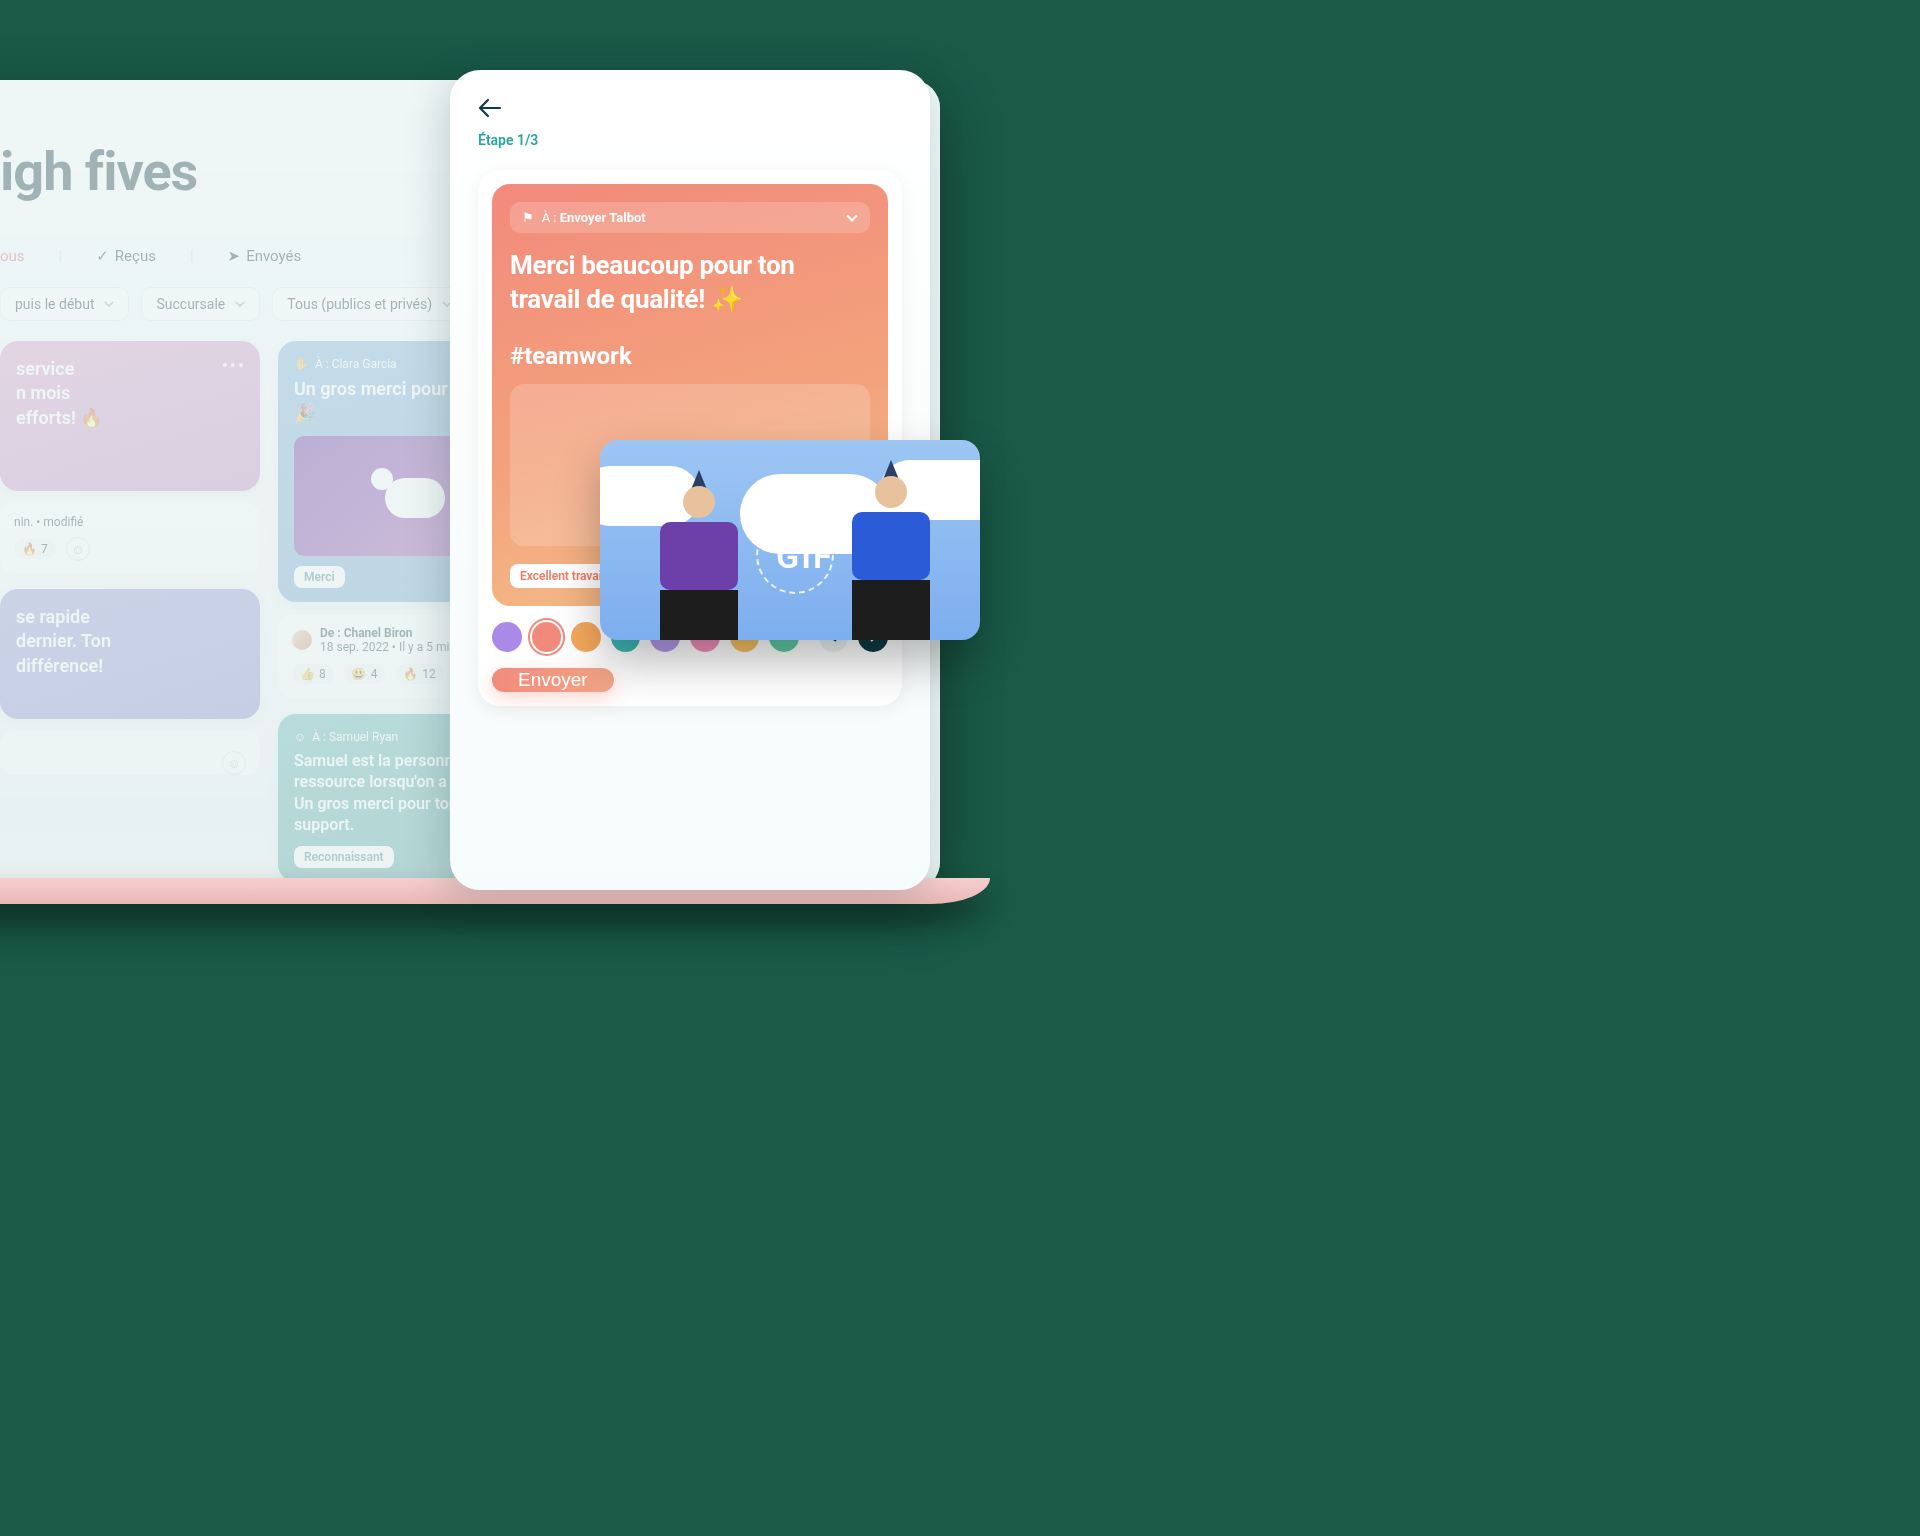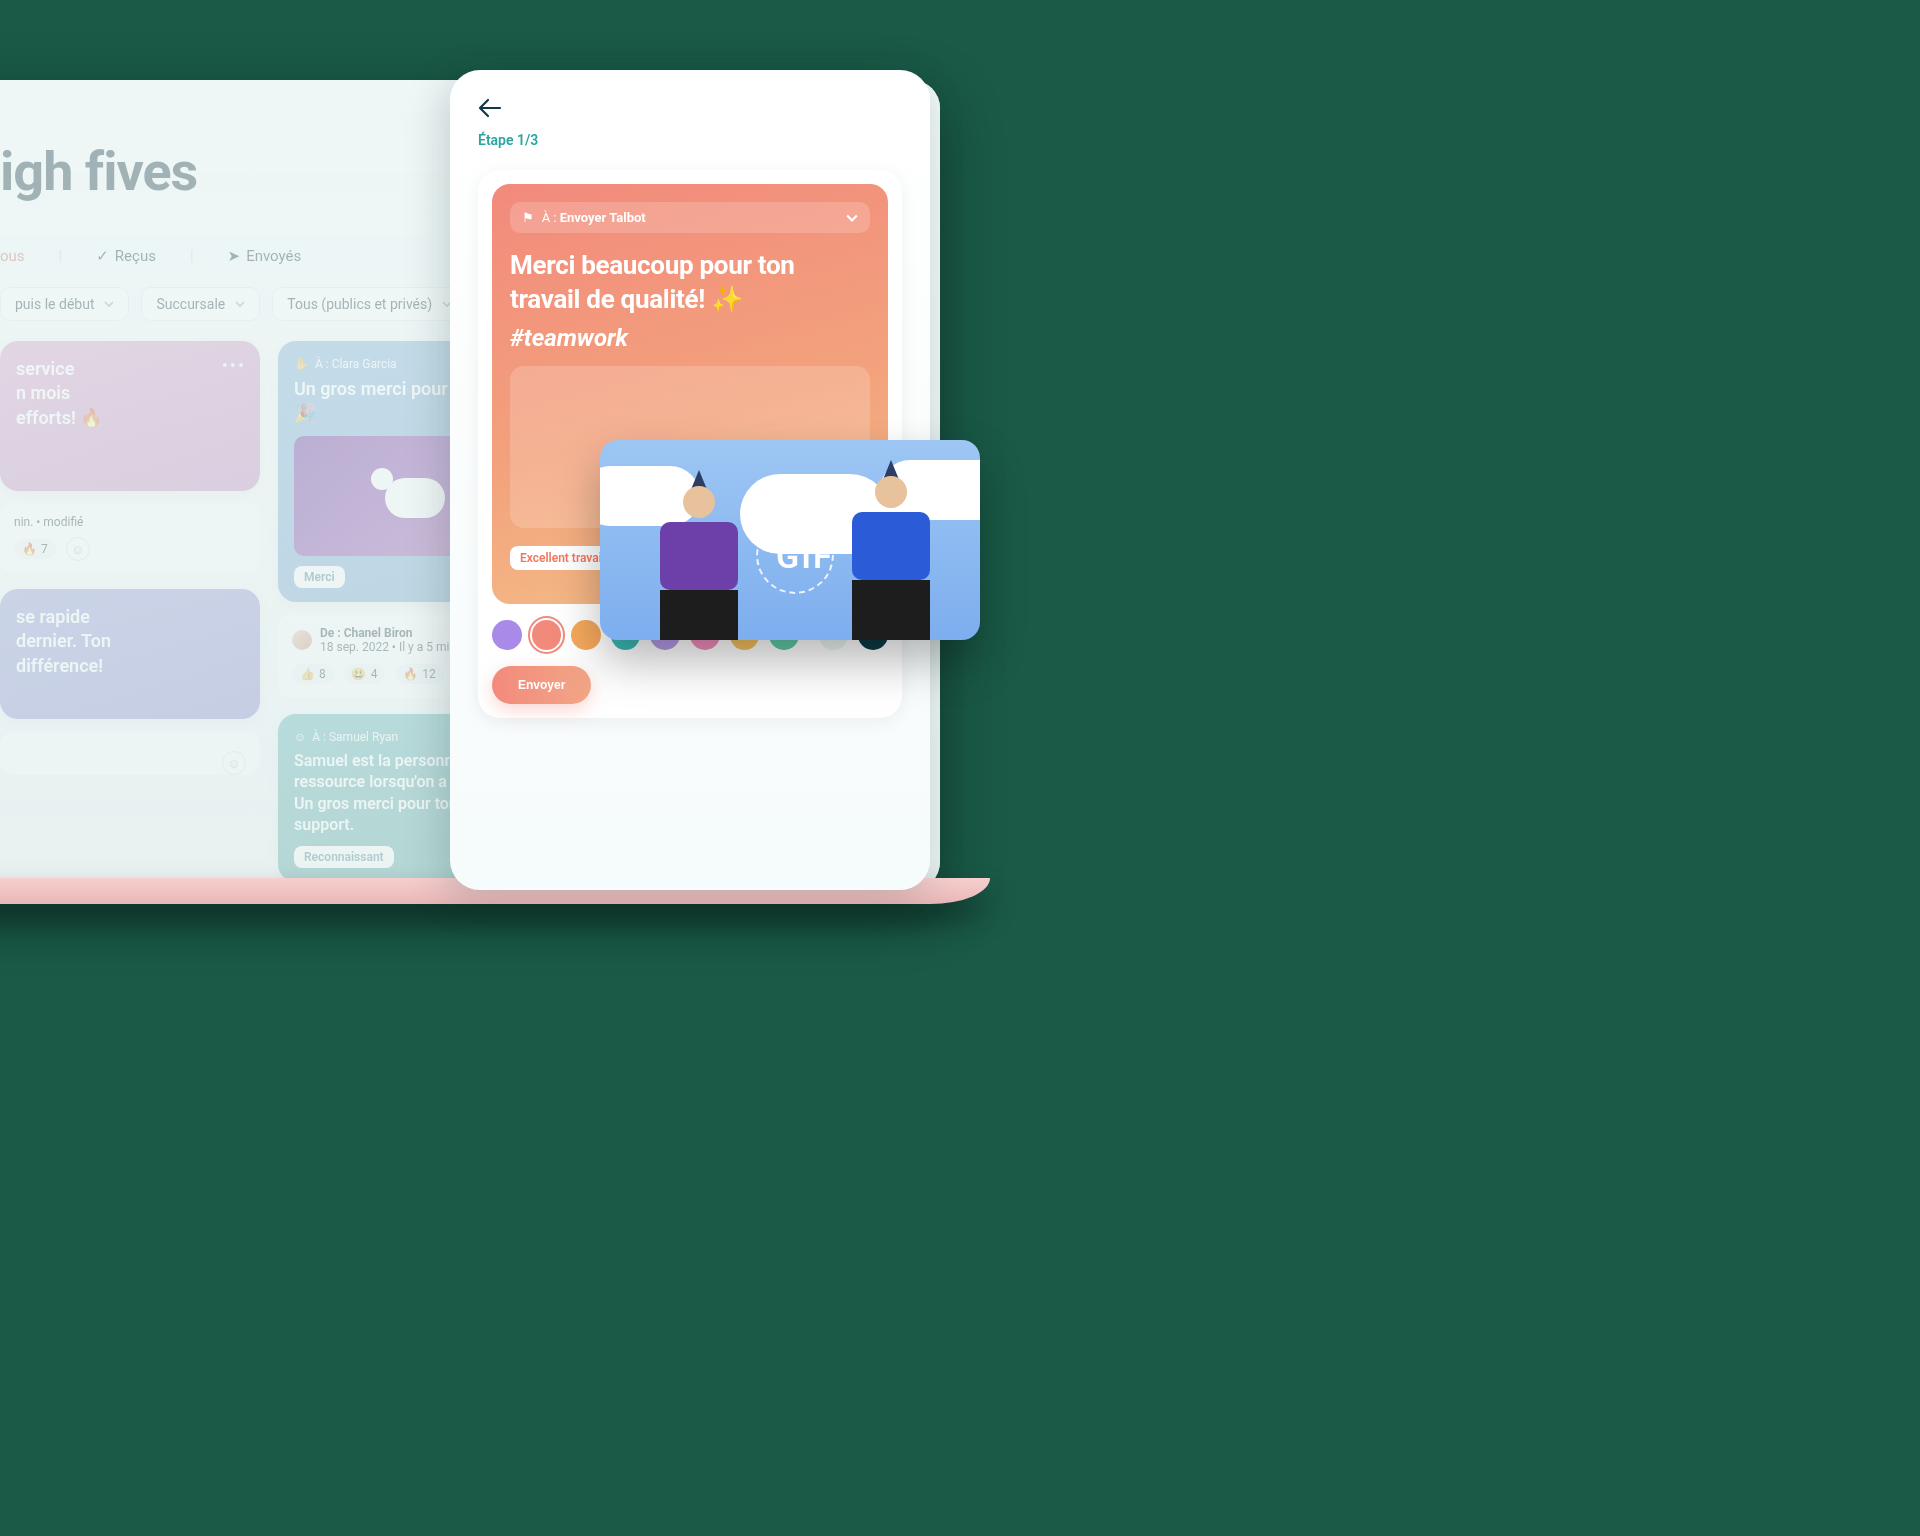--- a/index.html
+++ b/index.html
@@ -145,21 +145,21 @@
   .to-pill{
     background:rgba(255,255,255,0.18);
     border-radius:10px;
     padding:8px 12px;
     font-size:13px;
     display:flex;align-items:center;gap:8px;
     justify-content:space-between;
   }
   .to-pill .lhs{display:flex;align-items:center;gap:8px;}
   .msg-text { font-size:26px; font-weight:700; line-height:1.3; margin-top:16px; letter-spacing:-0.3px;}
-  .hashtag { font-size:24px; font-weight:700; margin-top:7px;font-style:italic;}
+  .hashtag { font-size:24px; font-weight:700; margin-top:25px;}
   .media-slot{
     margin-top:14px;
     background:rgba(255,255,255,0.18);
     border-radius:14px;
     height:162px;
   }
   .compose-footer{
     display:flex;align-items:center;justify-content:space-between;
     margin-top:18px;font-size:12px;
   }
@@ -177,23 +177,23 @@
   .sw-lav{background:#b49ae8;}
   .sw-pink{background:#ef8dbb;}
   .sw-amber{background:#f4c05f;}
   .sw-green{background:#5fc9a2;}
   .swatch.selected{box-shadow:0 0 0 2px #fff, 0 0 0 4px #f28a7c;}
   .nav-btn{width:30px;height:30px;border-radius:50%;background:#eaf4f4;color:#0e3a45;display:flex;align-items:center;justify-content:center;font-size:14px;cursor:pointer;}
   .nav-btn.primary{background:#0e3a45;color:#fff;}
   .send-btn{
     margin-top:16px;
     background:linear-gradient(90deg,#f28a7c,#f3a686);
-    color:#fff;font-weight:700;
-    padding:12px 26px;border:none;border-radius:26px;
-    font-size:12px;cursor:pointer;
+    color:#fff;font-weight:400;
+    padding:1px 26px;border:none;border-radius:26px;
+    font-size:19px;cursor:pointer;
     box-shadow:0 6px 18px rgba(242,138,124,0.35);
   }
 
   
   .gif-float {
     position:absolute;
     top:440px; left:600px;
     width:380px; height:200px;
     border-radius:18px;
     overflow:hidden;

